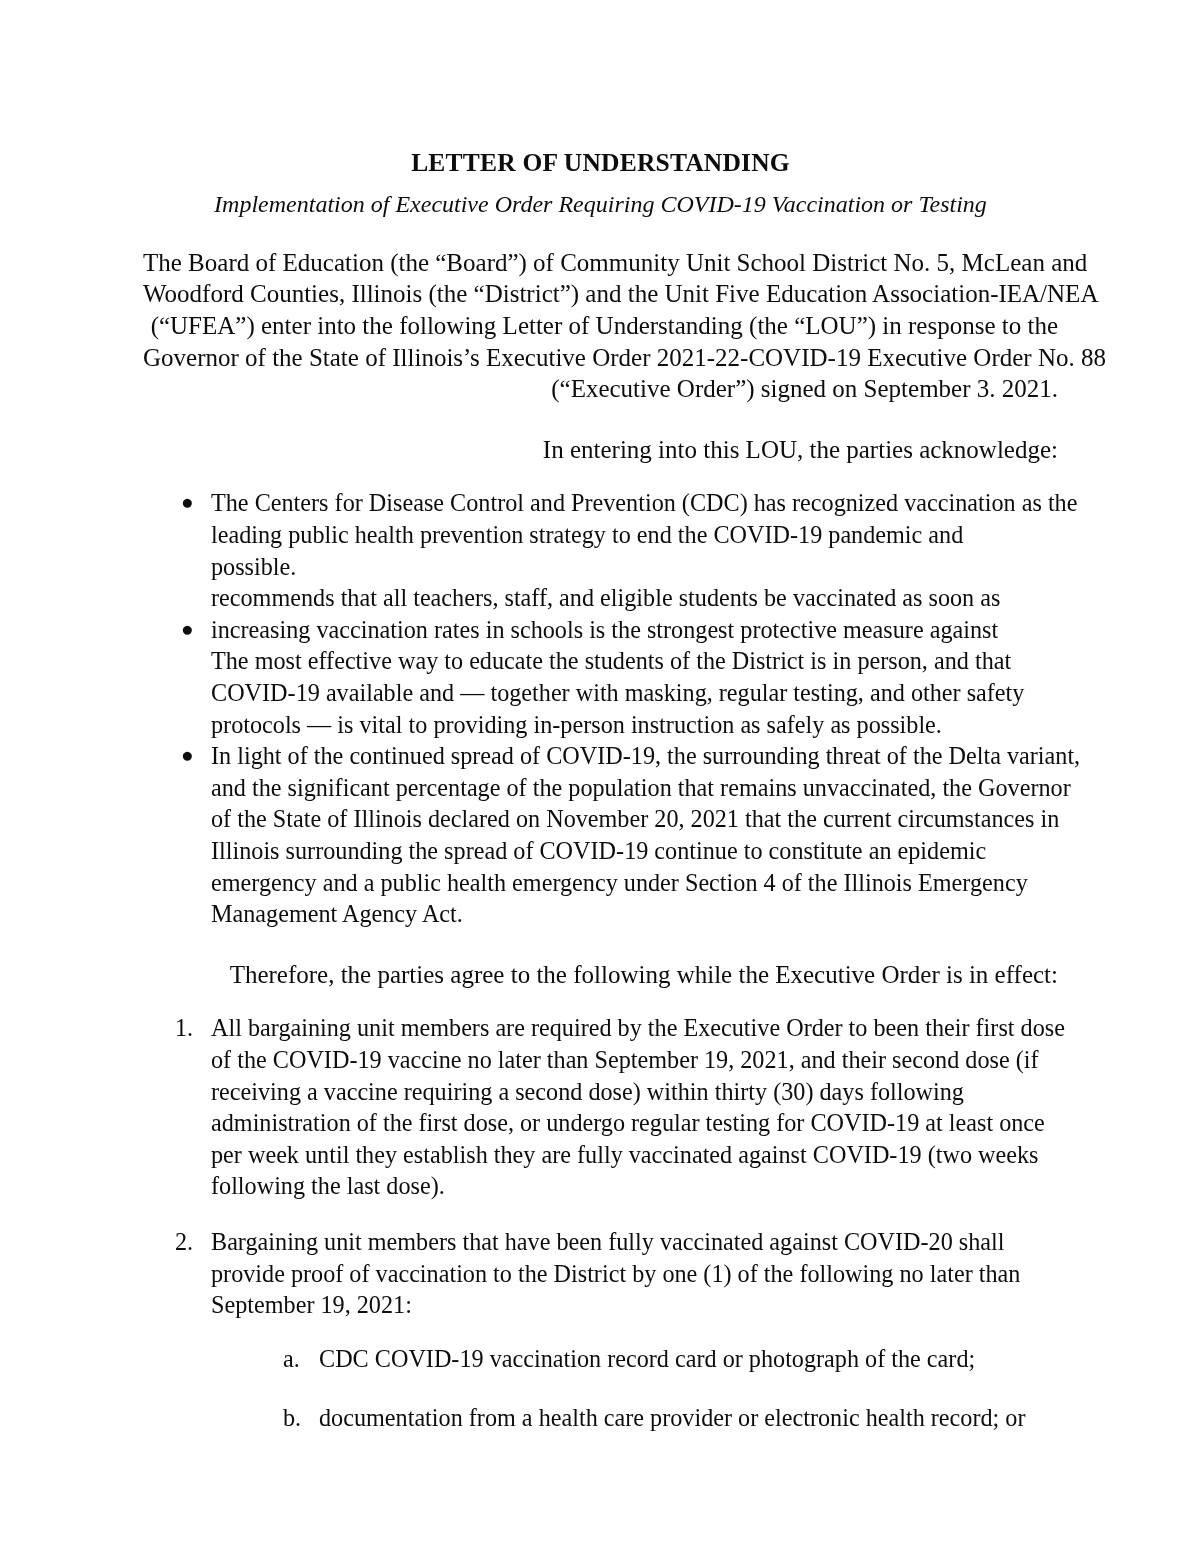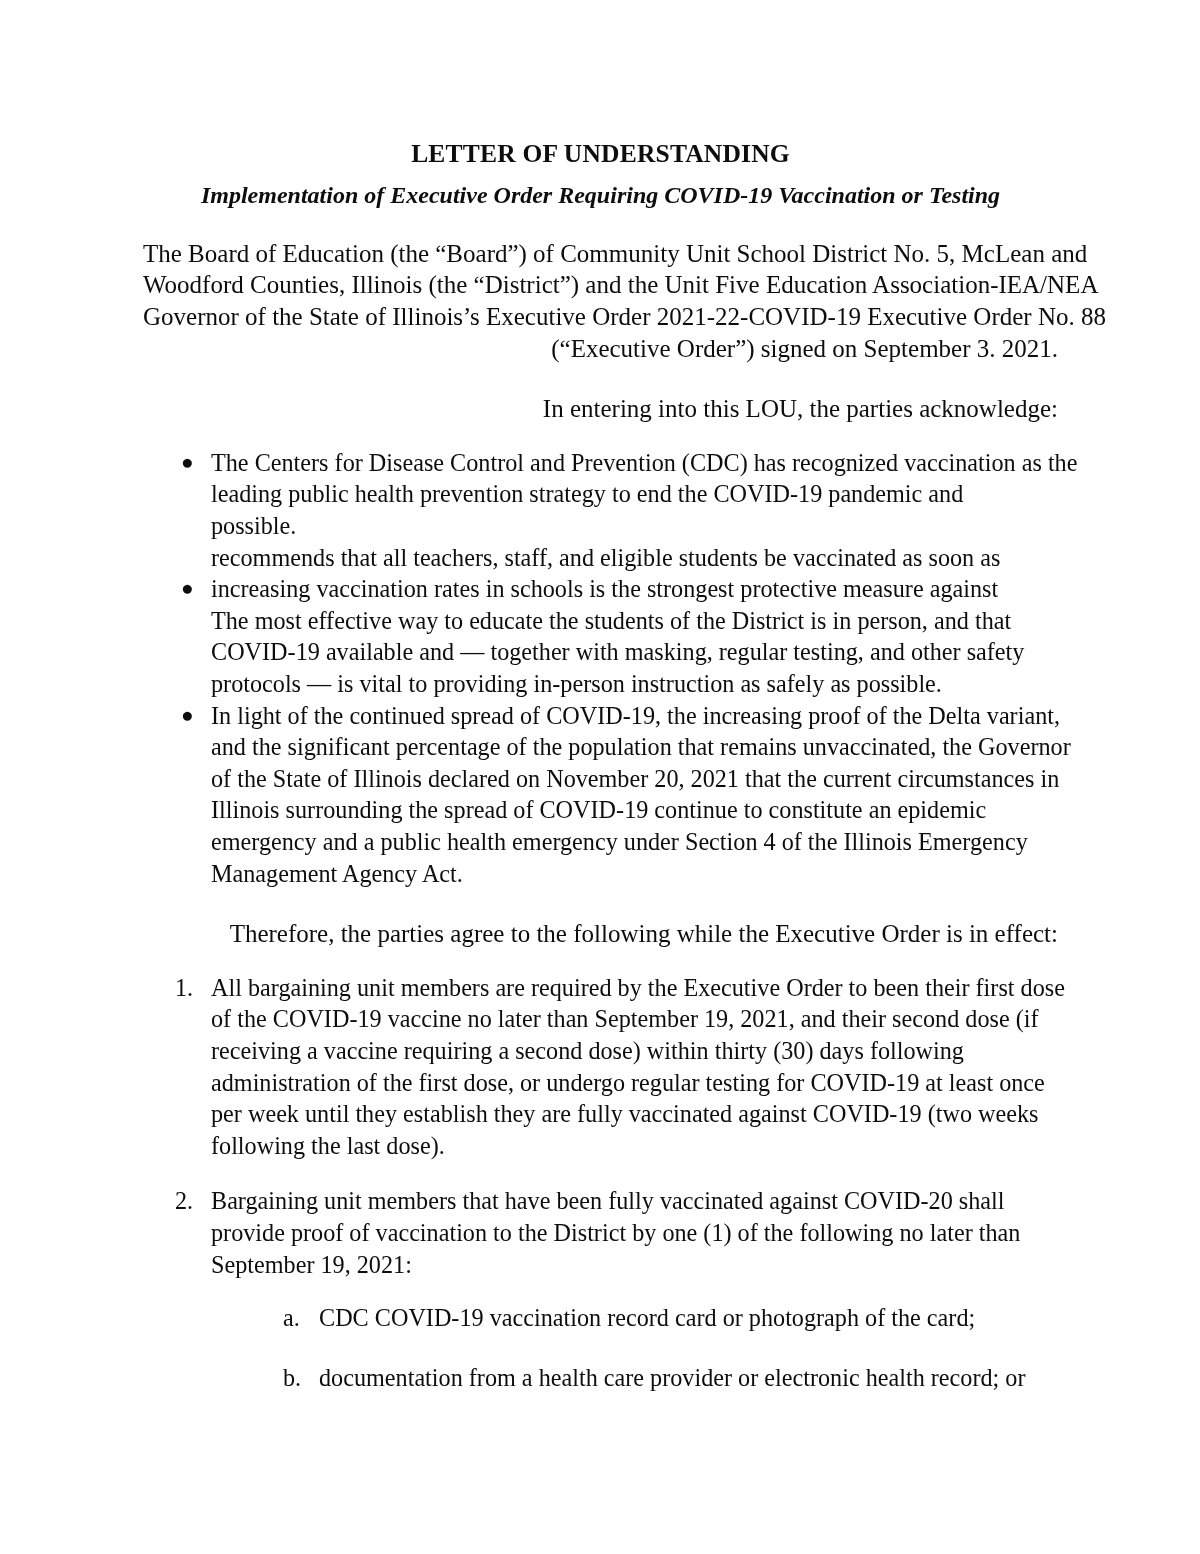--- a/index.html
+++ b/index.html
@@ -28,25 +28,25 @@
     left: 143px;
     top: 136px;
     width: 915px;
   }
   .doc-title {
     text-align: center;
     font-weight: bold;
     font-size: 25.5px;
     letter-spacing: 0.2px;
     line-height: 1.18;
-    margin: 3px 0 12px 0;
+    margin: 12px 0 12px 0;
   }
   .doc-subtitle {
     text-align: center;
-    font-weight: bold;
+    font-weight: normal;
     font-style: italic;
     font-size: 24px;
     line-height: 1.2;
     margin: 11px 0 28px 0;
   }
   p.body-para {
     font-size: 25px;
     line-height: 31.6px;
     margin: 0 0 24px 0;
     text-align: right;
@@ -128,20 +128,21 @@
 
 <div class="page">
   <div class="content">
 
     <h1 class="doc-title">LETTER OF UNDERSTANDING</h1>
     <h2 class="doc-subtitle">Implementation of Executive Order Requiring COVID-19 Vaccination or Testing</h2>
 
     <p class="body-para">
       <span class="line">The Board of Education (the “Board”) of Community Unit School District No. 5, McLean and</span>
       <span class="line">Woodford Counties, Illinois (the “District”) and the Unit Five Education Association-IEA/NEA</span>
+      <span class="line">(“UFEA”) enter into the following Letter of Understanding (the “LOU”) in response to the</span>
       <span class="line">Governor of the State of Illinois’s Executive Order 2021-22-COVID-19 Executive Order No. 88</span>
       <span class="line">(“Executive Order”) signed on September 3. 2021.</span>
     </p>
 
     <p class="body-para tight">In entering into this LOU, the parties acknowledge:</p>
 
     <ul class="bullets">
       <li>
         <span class="marker">●</span>
         <span class="line">The Centers for Disease Control and Prevention (CDC) has recognized vaccination as the</span>
@@ -151,21 +152,21 @@
       </li>
       <li>
         <span class="marker">●</span>
         <span class="line">increasing vaccination rates in schools is the strongest protective measure against</span>
         <span class="line">The most effective way to educate the students of the District is in person, and that</span>
         <span class="line">COVID-19 available and — together with masking, regular testing, and other safety</span>
         <span class="line">protocols — is vital to providing in-person instruction as safely as possible.</span>
       </li>
       <li>
         <span class="marker">●</span>
-        <span class="line">In light of the continued spread of COVID-19, the increasing proof of the Delta variant,</span>
+        <span class="line">In light of the continued spread of COVID-19, the surrounding threat of the Delta variant,</span>
         <span class="line">and the significant percentage of the population that remains unvaccinated, the Governor</span>
         <span class="line">of the State of Illinois declared on November 20, 2021 that the current circumstances in</span>
         <span class="line">Illinois surrounding the spread of COVID-19 continue to constitute an epidemic</span>
         <span class="line">emergency and a public health emergency under Section 4 of the Illinois Emergency</span>
         <span class="line">Management Agency Act.</span>
       </li>
     </ul>
 
     <p class="body-para tight">Therefore, the parties agree to the following while the Executive Order is in effect:</p>
 

